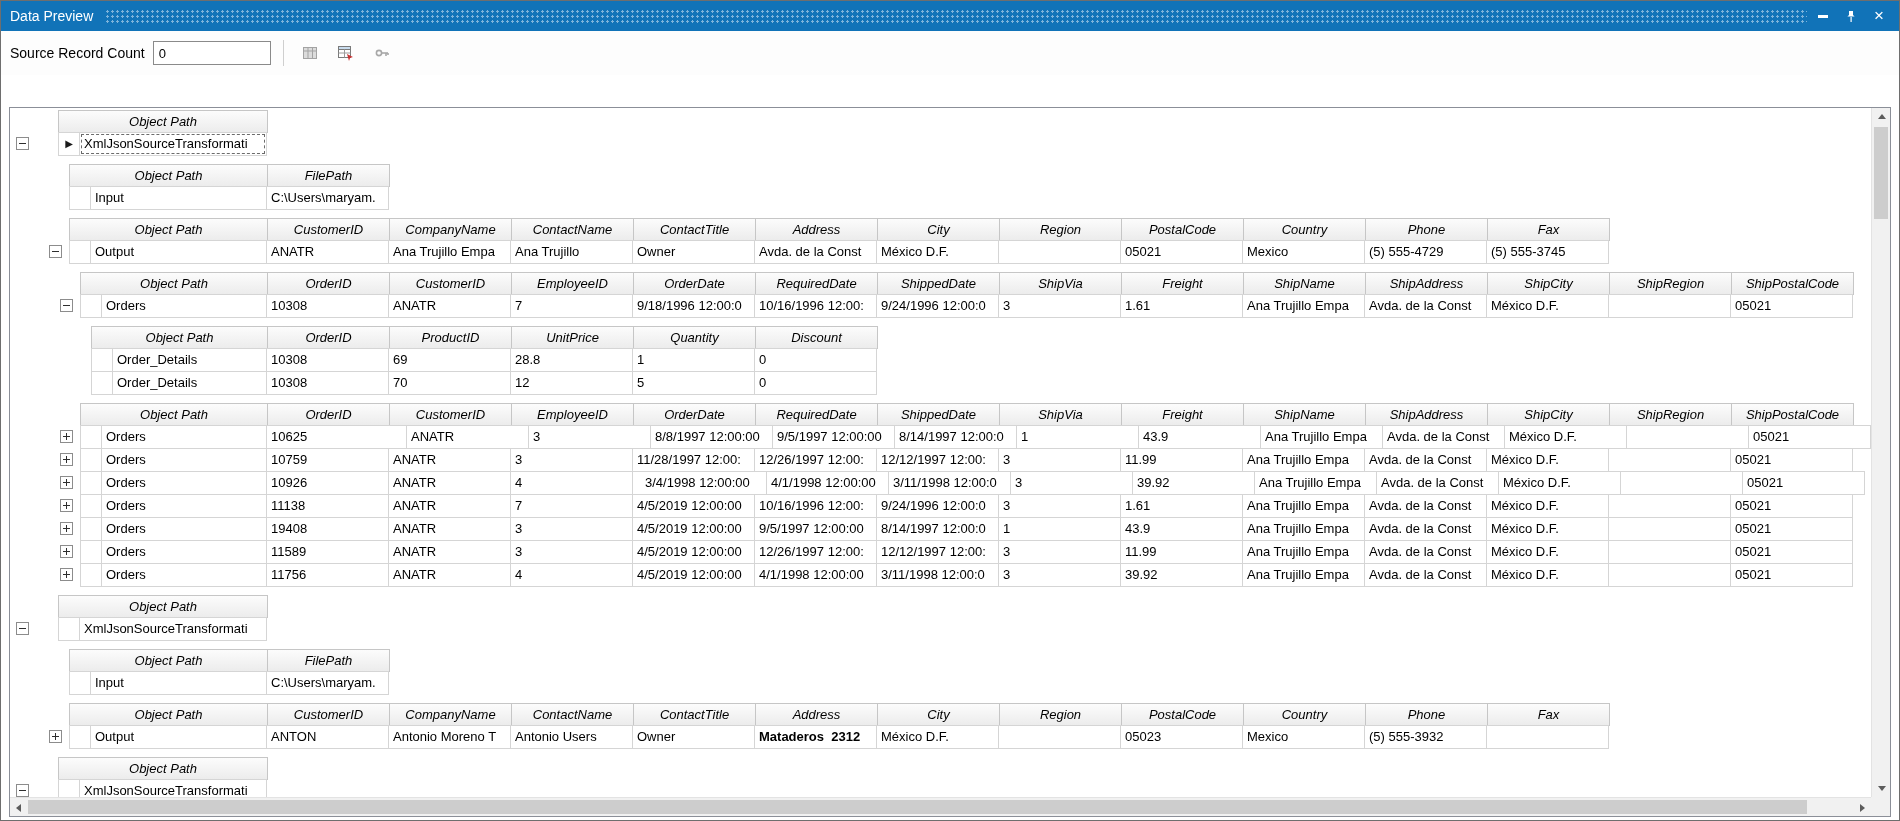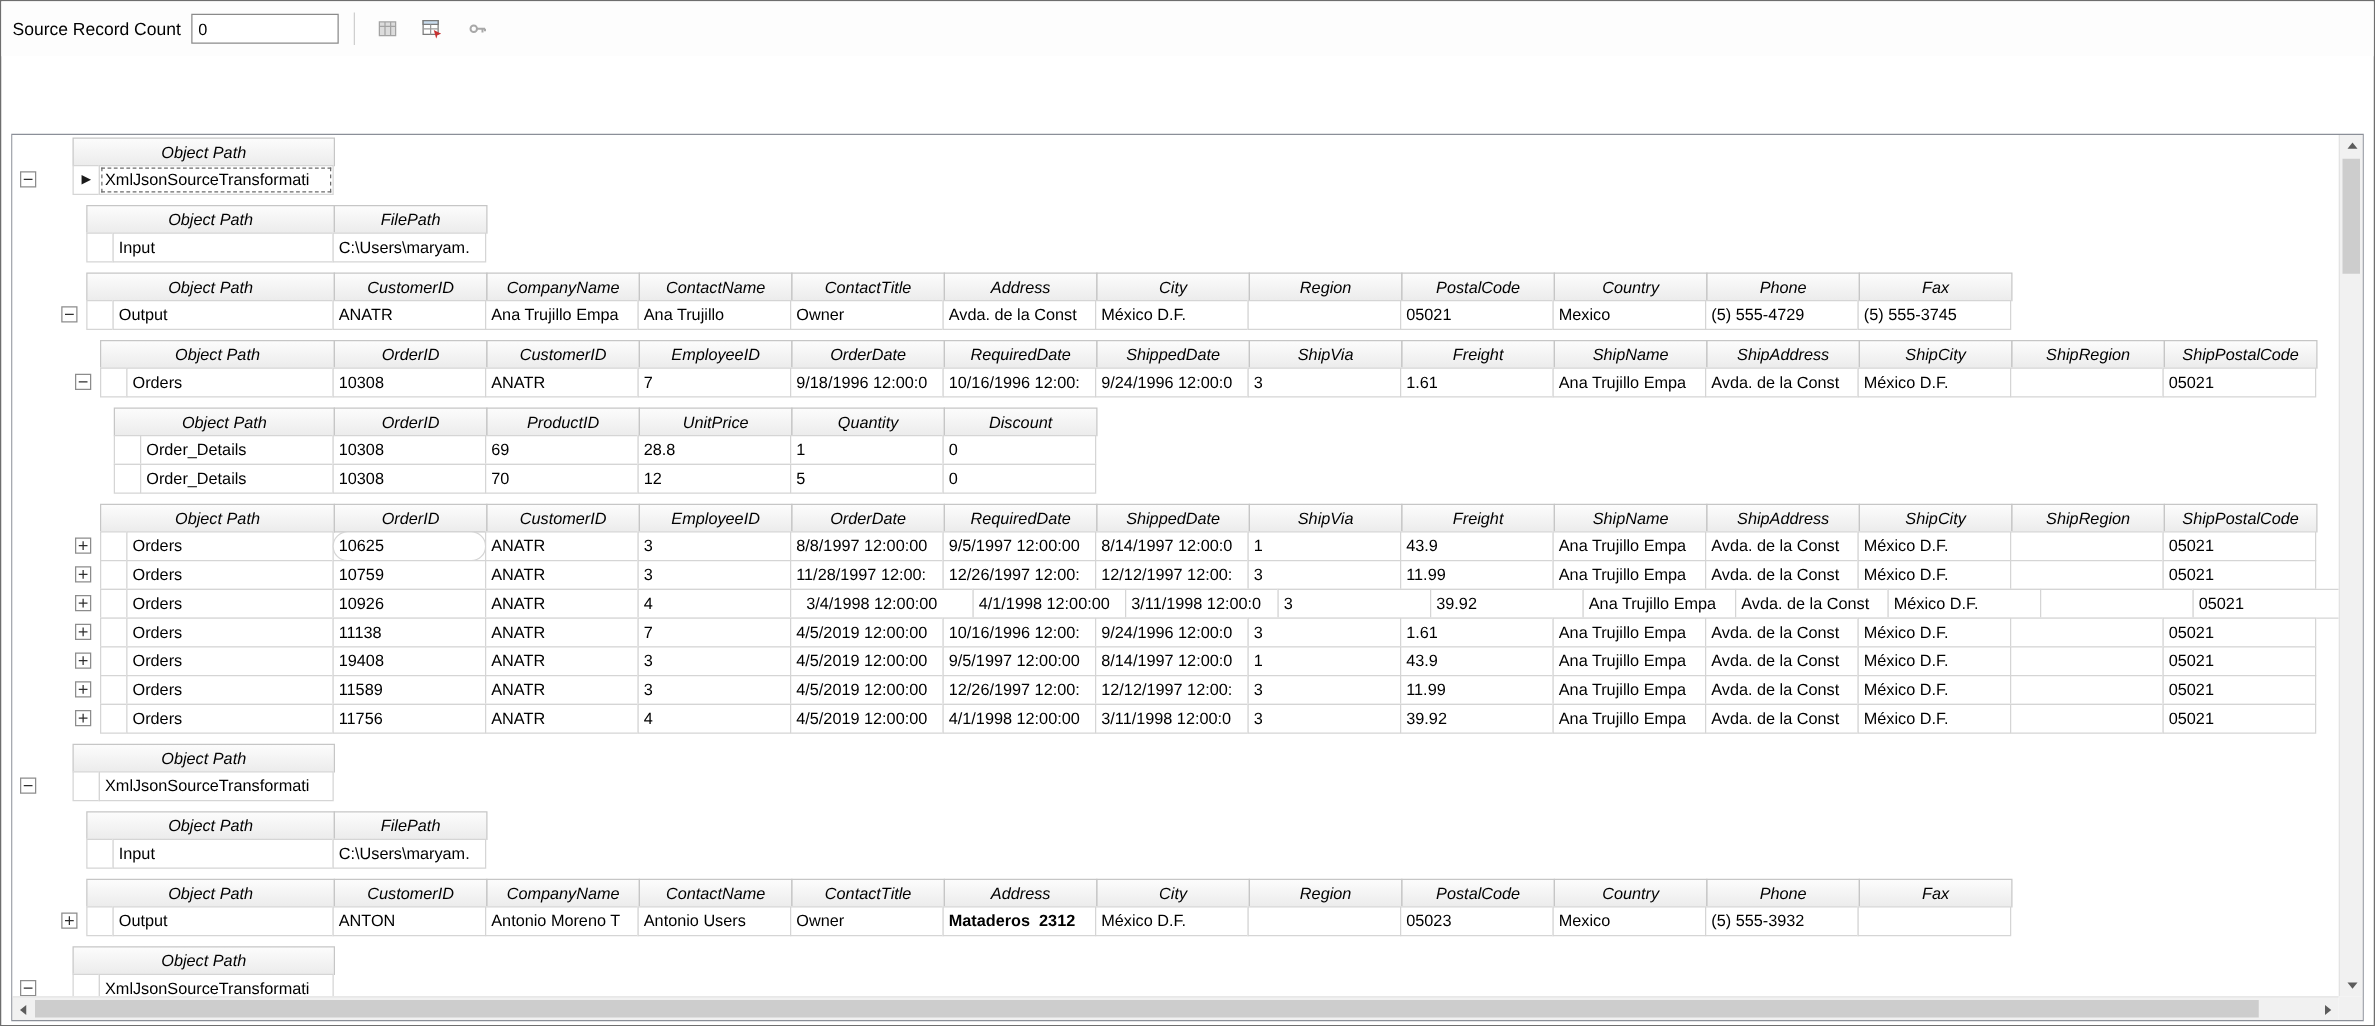--- a/index.html
+++ b/index.html
@@ -90,20 +90,36 @@
   .tri-left  { width:0; height:0; border-top:4px solid transparent; border-bottom:4px solid transparent; border-right:5px solid #5c5c5c; }
   .tri-right { width:0; height:0; border-top:4px solid transparent; border-bottom:4px solid transparent; border-left:5px solid #5c5c5c; }
   .vthumb { position:absolute; left:2px; right:2px; top:19px; height:92px; background:#cdcdcd; }
   .hthumb { position:absolute; top:2px; bottom:2px; left:18px; right:64px; background:#cdcdcd; }
 </style>
 </head>
 <body>
 
 <div>
 
+  <div class="titlebar">
+    <span class="title">Data Preview</span>
+    <div class="dots"></div>
+    <div class="tbtn">
+      <div class="dash"></div>
+    </div>
+    <div class="tbtn">
+      <svg width="12" height="13" viewBox="0 0 12 13">
+        <path d="M4 1h4v4l1.6 1.6H2.4L4 5z" fill="#ffffff"></path>
+        <rect x="5.5" y="7" width="1.2" height="5" fill="#ffffff"></rect>
+      </svg>
+    </div>
+    <div class="tbtn">
+      <span class="xglyph">×</span>
+    </div>
+  </div>
 
   <div class="toolbar">
     <span class="tb-label">Source Record Count</span>
     <input class="tb-input" readonly="" value="0" style="">
     <div class="tb-sep"></div>
     <div class="tb-icon">
       <svg width="16" height="16" viewBox="0 0 16 16">
         <rect x="1.5" y="2.5" width="13" height="11" fill="#dcdcdc" stroke="#a3a3a3"></rect>
         <line x1="1.5" y1="6" x2="14.5" y2="6" stroke="#a3a3a3"></line>
         <line x1="6" y1="2.5" x2="6" y2="13.5" stroke="#a3a3a3"></line>
@@ -263,21 +279,21 @@
             <div class="hcell" style="width: 123px;">ShipName</div>
             <div class="hcell" style="width: 123px;">ShipAddress</div>
             <div class="hcell" style="width: 123px;">ShipCity</div>
             <div class="hcell" style="width: 123px;">ShipRegion</div>
             <div class="hcell" style="width: 123px;">ShipPostalCode</div>
           </div>
           <div class="drow">
             <div class="expander plus" style="left: -20px;"></div>
             <div class="cell selcell" style="width: 22px;"></div>
             <div class="cell" style="width: 166px;">Orders</div>
-            <div class="cell" style="width: 123px; border-radius: 12px;">10625</div>
+            <div class="cell" style="width: 141px;">10625</div>
             <div class="cell" style="width: 123px;">ANATR</div>
             <div class="cell" style="width: 123px;">3</div>
             <div class="cell" style="width: 123px;">8/8/1997 12:00:00</div>
             <div class="cell" style="width: 123px;">9/5/1997 12:00:00</div>
             <div class="cell" style="width: 123px;">8/14/1997 12:00:0</div>
             <div class="cell" style="width: 123px;">1</div>
             <div class="cell" style="width: 123px;">43.9</div>
             <div class="cell" style="width: 123px;">Ana Trujillo Empa</div>
             <div class="cell" style="width: 123px;">Avda. de la Const</div>
             <div class="cell" style="width: 123px;">México D.F.</div>
@@ -302,21 +318,21 @@
             <div class="cell" style="width: 123px;"></div>
             <div class="cell" style="width: 123px;">05021</div>
           </div>
           <div class="drow">
             <div class="expander plus" style="left: -20px;"></div>
             <div class="cell selcell" style="width: 22px;"></div>
             <div class="cell" style="width: 166px;">Orders</div>
             <div class="cell" style="width: 123px;">10926</div>
             <div class="cell" style="width: 123px;">ANATR</div>
             <div class="cell" style="width: 123px;">4</div>
-            <div class="cell" style="width: 147px; padding-left: 12px;">3/4/1998 12:00:00</div>
+            <div class="cell" style="width: 135px; padding-left: 12px;">3/4/1998 12:00:00</div>
             <div class="cell" style="width: 123px;">4/1/1998 12:00:00</div>
             <div class="cell" style="width: 123px;">3/11/1998 12:00:0</div>
             <div class="cell" style="width: 123px;">3</div>
             <div class="cell" style="width: 123px;">39.92</div>
             <div class="cell" style="width: 123px;">Ana Trujillo Empa</div>
             <div class="cell" style="width: 123px;">Avda. de la Const</div>
             <div class="cell" style="width: 123px;">México D.F.</div>
             <div class="cell" style="width: 123px;"></div>
             <div class="cell" style="width: 123px;">05021</div>
           </div>

